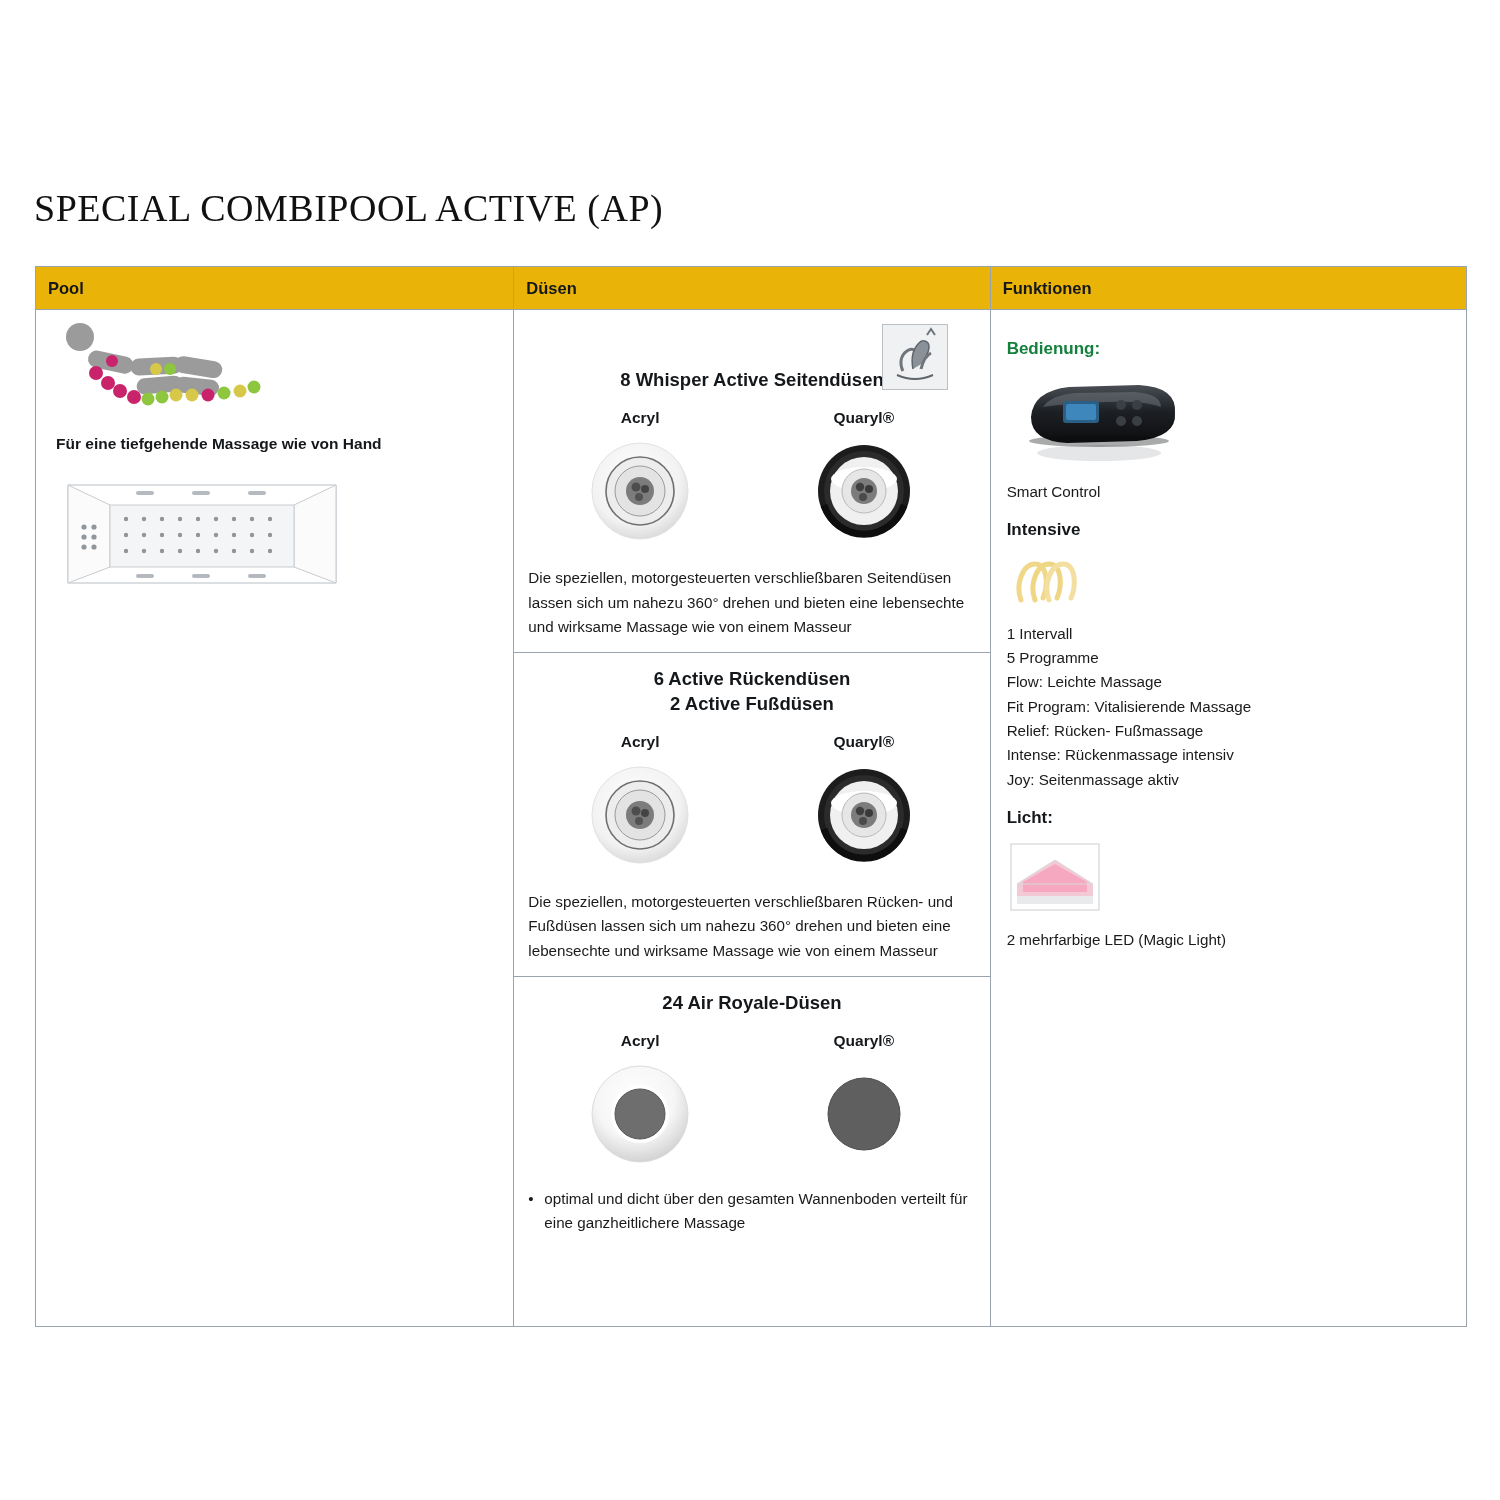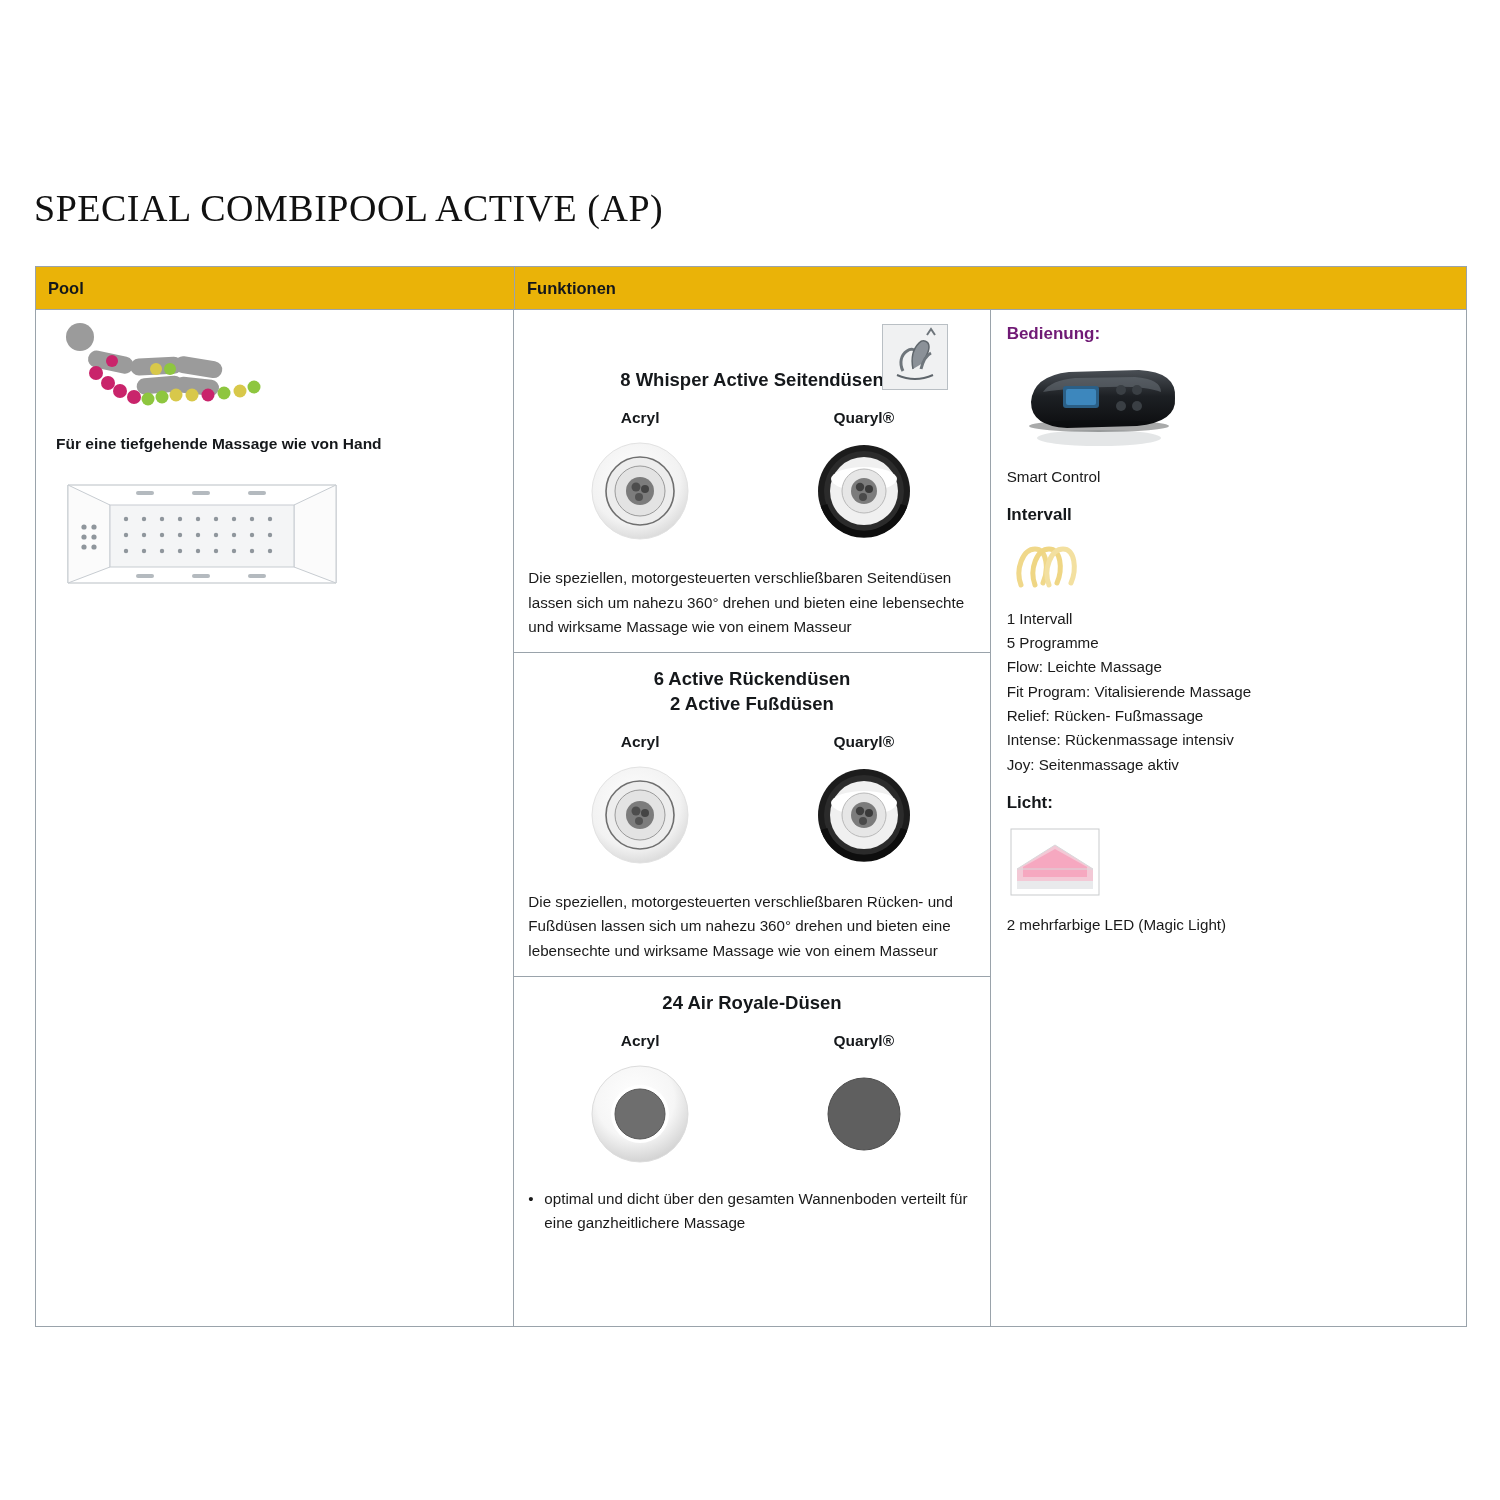--- a/index.html
+++ b/index.html
@@ -148,22 +148,22 @@
     height: 66px;
     border: 1px solid #b9bfc4;
     background: #f0f1f2;
     box-sizing: border-box;
   }
 
   
   .fn-h {
     font-size: 17px;
     font-weight: bold;
-    color: #701a75;
-    margin-top: 0;
+    color: #15803d;
+    margin-top: 15px;
   }
   .fn-h2 {
     font-size: 17px;
     font-weight: bold;
     color: #15181b;
     margin-top: 16px;
   }
   .fn-text {
     font-size: 15.2px;
     line-height: 1.56;
@@ -198,20 +198,21 @@
 <body>
 
 <div class="page">
 
   <div class="title">SPECIAL COMBIPOOL ACTIVE (AP)</div>
 
   <div class="table">
 
     <div class="thead">
       <div class="th col1">Pool</div>
+      <div class="th col2">Düsen</div>
       <div class="th col3">Funktionen</div>
     </div>
 
     <div class="tbody">
 
       <div class="cell cell-pool">
 
         <div class="pool-icon">
           <svg width="230" height="100" viewBox="0 0 230 100">
             <circle cx="24" cy="16" r="14" fill="#9b9b9b"></circle>
@@ -466,21 +467,21 @@
             <circle cx="112" cy="34" r="5" fill="#3a3f44"></circle>
             <circle cx="128" cy="34" r="5" fill="#3a3f44"></circle>
             <circle cx="112" cy="50" r="5" fill="#3a3f44"></circle>
             <circle cx="128" cy="50" r="5" fill="#3a3f44"></circle>
             <ellipse cx="90" cy="70" rx="70" ry="6" fill="#0a0b0c" opacity="0.35"></ellipse>
           </svg>
         </div>
 
         <div class="fn-text">Smart Control</div>
 
-        <div class="fn-h2">Intervall</div>
+        <div class="fn-h2">Intensive</div>
 
         <div class="interval-wrap">
           <svg width="78" height="62" viewBox="0 0 78 62">
             <path d="M12 50 C6 34 14 14 26 14 C38 14 40 34 34 48" fill="none" stroke="#f0d88a" stroke-width="5" stroke-linecap="round"></path>
             <path d="M26 50 C20 34 28 14 40 14 C52 14 54 34 48 48" fill="none" stroke="#efd684" stroke-width="5" stroke-linecap="round"></path>
             <path d="M40 50 C34 34 42 14 54 14 C66 14 68 34 62 48" fill="none" stroke="#f3e0a0" stroke-width="5" stroke-linecap="round"></path>
           </svg>
         </div>
 
         <div class="fn-list">

